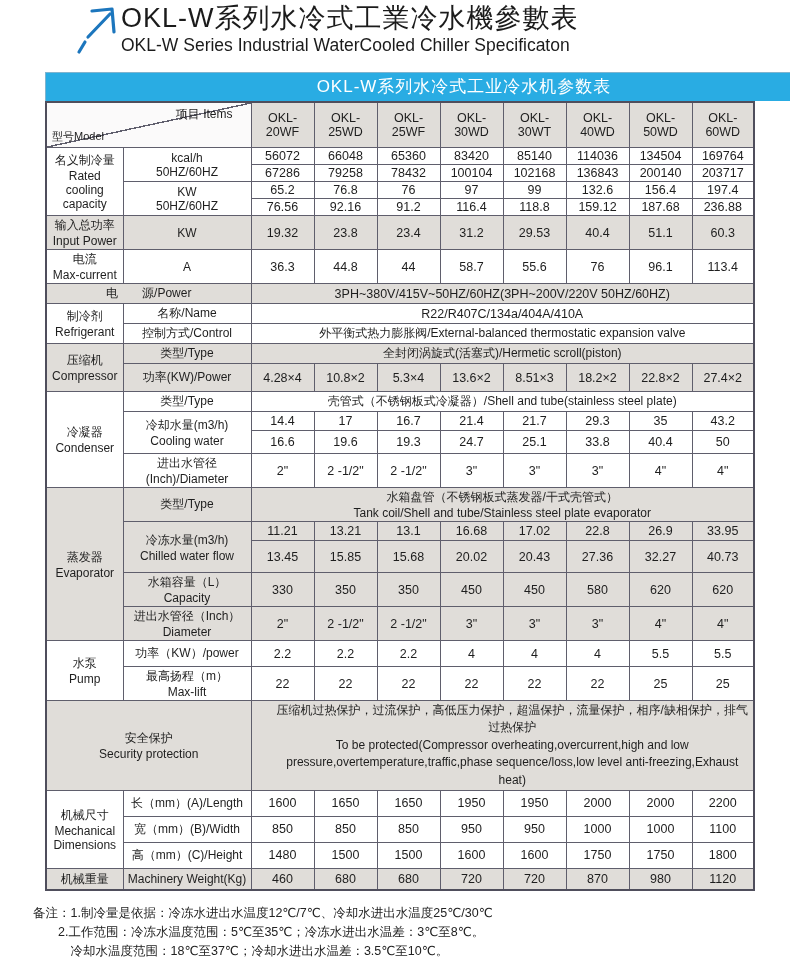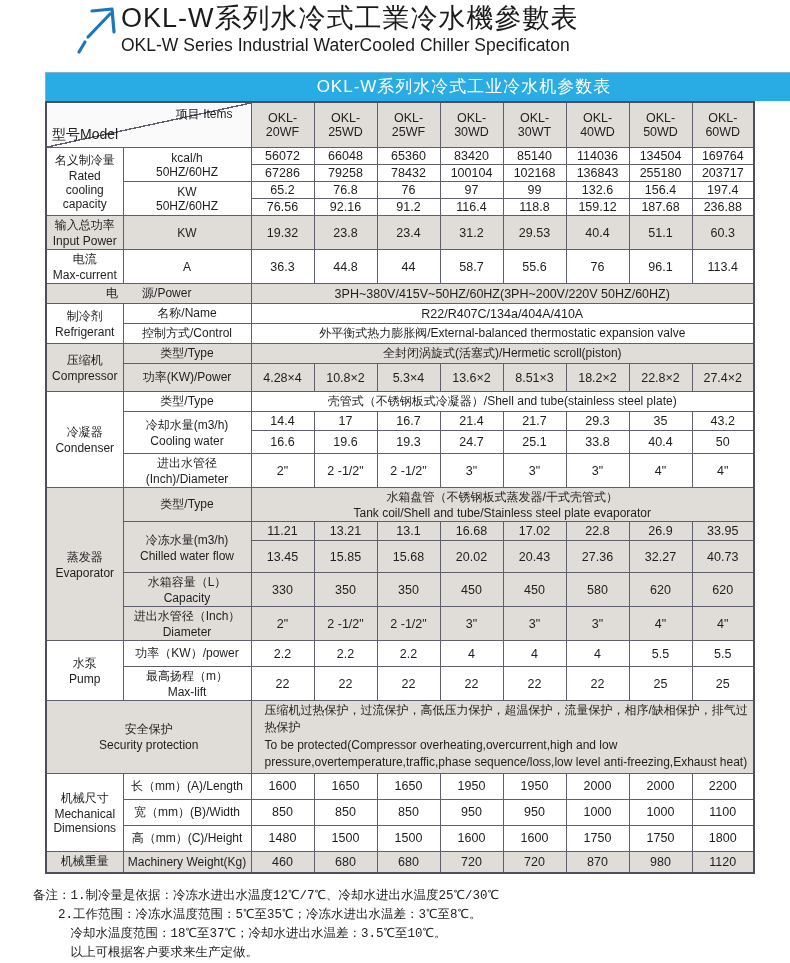--- a/index.html
+++ b/index.html
@@ -21,33 +21,33 @@
   }
   table.spec{border-collapse:collapse;table-layout:fixed;width:708px;border:2px solid #4f4e5c;background:#ffffff;}
   td,th{
     border:1px solid #5f5e6c;text-align:center;vertical-align:middle;
     padding:1px 2px;font-size:12px;font-weight:normal;white-space:pre-line;overflow:hidden;color:#1e1e1e;
   }
   .v{font-size:12.5px;}
   tr.g td,tr.g th{background:#e0ddd9;}
   .model-cell{background:#e0ddd9;}
   tr.split td{border-top-color:#9a99a4;}
-  td.left{text-align:left;padding-left:13px;line-height:1.45;}
+  td.left{text-align:center;padding-left:22px;line-height:1.45;}
   
   th.corner{
     position:relative;background:#fbfafa;
     background-image:linear-gradient(to bottom right,
       transparent calc(50% - 0.7px), #5f5e6c calc(50% - 0.7px),
       #5f5e6c calc(50% + 0.7px), transparent calc(50% + 0.7px));
   }
   .ci{position:absolute;top:3px;right:18px;font-size:12px;}
-  .cm{position:absolute;bottom:3px;left:5px;font-size:14px;}
+  .cm{position:absolute;bottom:3px;left:5px;font-size:11px;}
   
   .notes{margin:13px 0 0 33px;width:742px;font-size:12.5px;color:#222222;}
-  .note-line{white-space:pre-wrap;line-height:19px;font-family:Liberation Mono, monospace;}
+  .note-line{white-space:pre-wrap;line-height:19px;}
 </style>
 </head>
 <body>
 
 <svg class="logo" viewBox="0 0 48 52">
   <g stroke="#1c76bd" stroke-width="3.2" fill="none" stroke-linecap="round" stroke-linejoin="round">
     <path d="M7 48 L13 38"></path>
     <path d="M16 33 L38 10"></path>
     <path d="M20 7 L40 5 L42 28"></path>
   </g>
@@ -112,21 +112,21 @@
           <td class="v">134504</td>
           <td class="v">169764</td>
         </tr>
       <tr class="split" style="height:17px">
           <td class="v">67286</td>
           <td class="v">79258</td>
           <td class="v">78432</td>
           <td class="v">100104</td>
           <td class="v">102168</td>
           <td class="v">136843</td>
-          <td class="v">255180</td>
+          <td class="v">200140</td>
           <td class="v">203717</td>
         </tr>
       <tr style="height:17px">
         <td rowspan="2">KW
 50HZ/60HZ</td>
       <td class="v">65.2</td>
           <td class="v">76.8</td>
           <td class="v">76</td>
           <td class="v">97</td>
           <td class="v">99</td>

